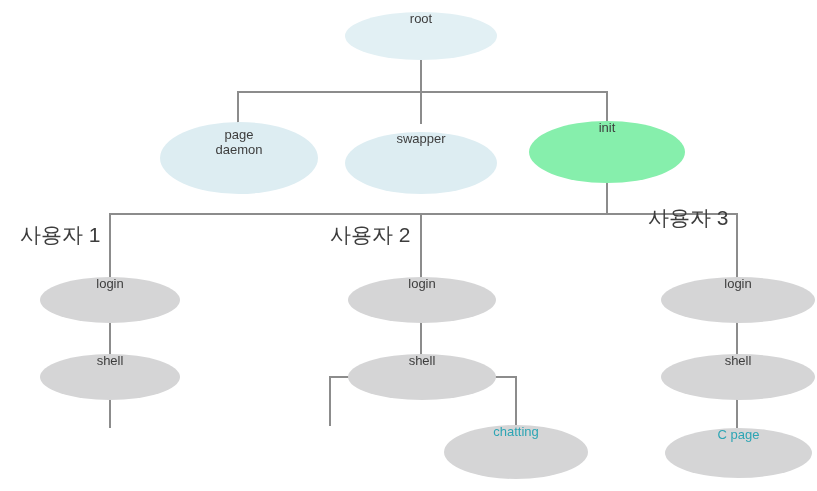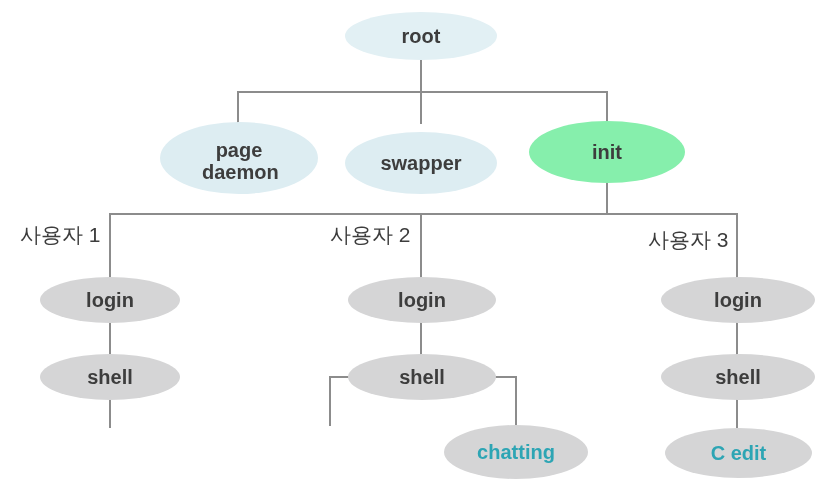--- a/index.html
+++ b/index.html
@@ -8,27 +8,25 @@
     width: 817px;
     height: 491px;
     background: #ffffff;
     font-family: "Liberation Sans", sans-serif;
     overflow: hidden;
   }
   .node {
     position: absolute;
     border-radius: 50%;
     display: flex;
-    align-items: center;
     justify-content: center;
     text-align: center;
     color: #3d3d3d;
-    font-size: 20px;
+    font-size: 13px;
     line-height: 1.12;
-    font-weight: bold;
   }
   .fill-pale { background: #ddedf2; }
   .fill-root { background: #e2f0f4; }
   .fill-init { background: #86efac; }
   .fill-gray { background: #d5d5d6; }
   .leaf { color: #2da5b4; }
   .two-line span { display: inline-block; max-width: 74px; margin-top: 6px; }
   .line { position: absolute; background: #8c8c8c; }
   .user-label {
     position: absolute;
@@ -76,21 +74,21 @@
   </div>
   <div class="node fill-pale" style="left:345px; top:132px; width:152px; height:62px;">
     <span>swapper</span>
   </div>
   <div class="node fill-init" style="left:529px; top:121px; width:156px; height:62px;">
     <span>init</span>
   </div>
 
   <div class="user-label" style="left:20px; top:221px; width:78px;">사용자 1</div>
   <div class="user-label" style="left:330px; top:221px; width:80px;">사용자 2</div>
-  <div class="user-label" style="left:648px; top:226px; width:80px;">사용자 3</div>
+  <div class="user-label" style="left:648px; top:204px; width:80px;">사용자 3</div>
 
   <div class="node fill-gray" style="left:40px; top:277px; width:140px; height:46px;">
     <span>login</span>
   </div>
   <div class="node fill-gray" style="left:40px; top:354px; width:140px; height:46px;">
     <span>shell</span>
   </div>
 
   <div class="node fill-gray" style="left:348px; top:277px; width:148px; height:46px;">
     <span>login</span>
@@ -102,16 +100,16 @@
     <span>chatting</span>
   </div>
 
   <div class="node fill-gray" style="left:661px; top:277px; width:154px; height:46px;">
     <span>login</span>
   </div>
   <div class="node fill-gray" style="left:661px; top:354px; width:154px; height:46px;">
     <span>shell</span>
   </div>
   <div class="node fill-gray leaf" style="left:665px; top:428px; width:147px; height:50px;">
-    <span>C edit</span>
+    <span>C page</span>
   </div>
 
 </div>
 
 </body></html>

